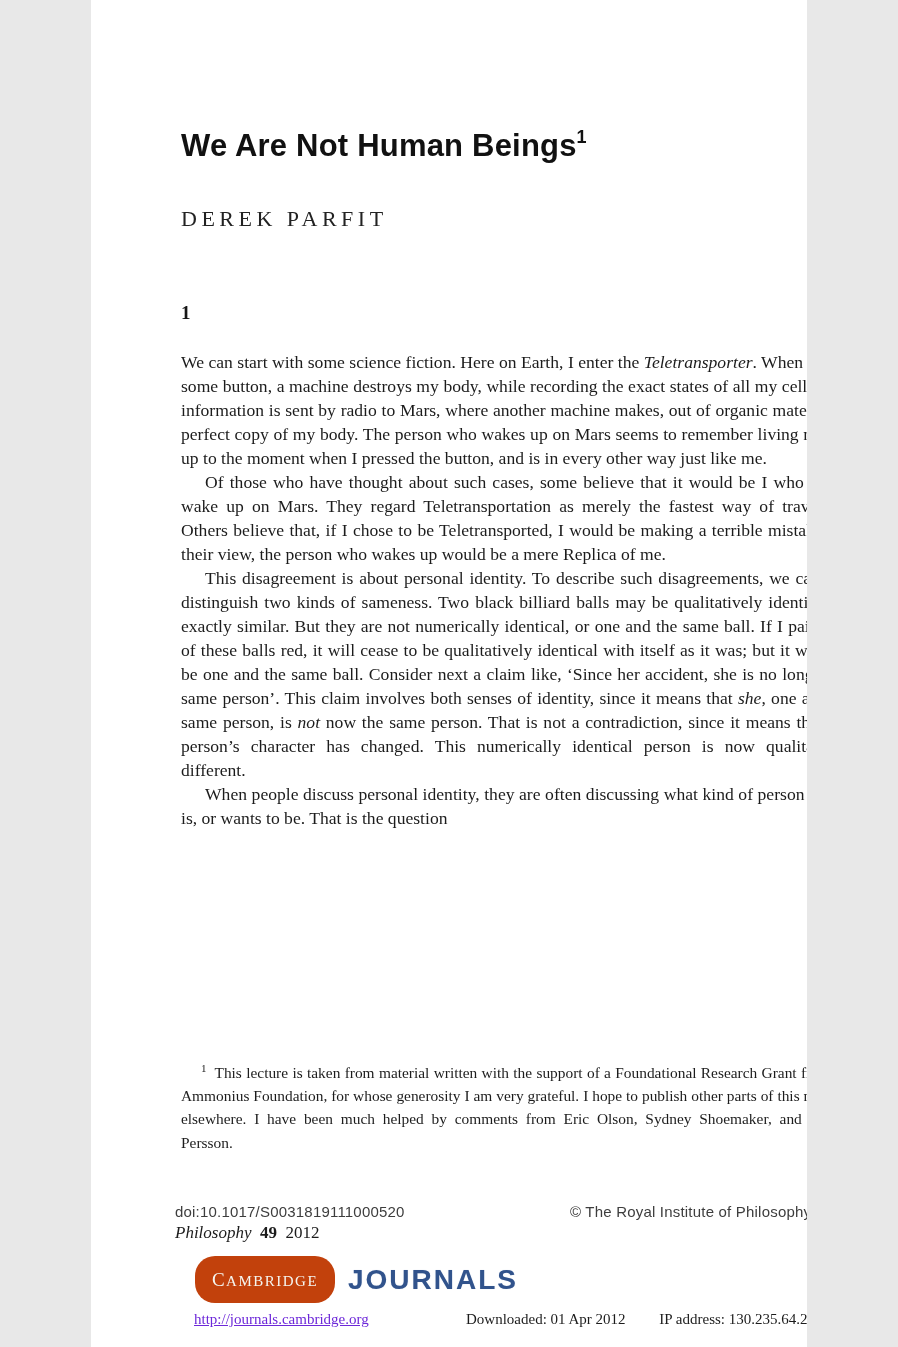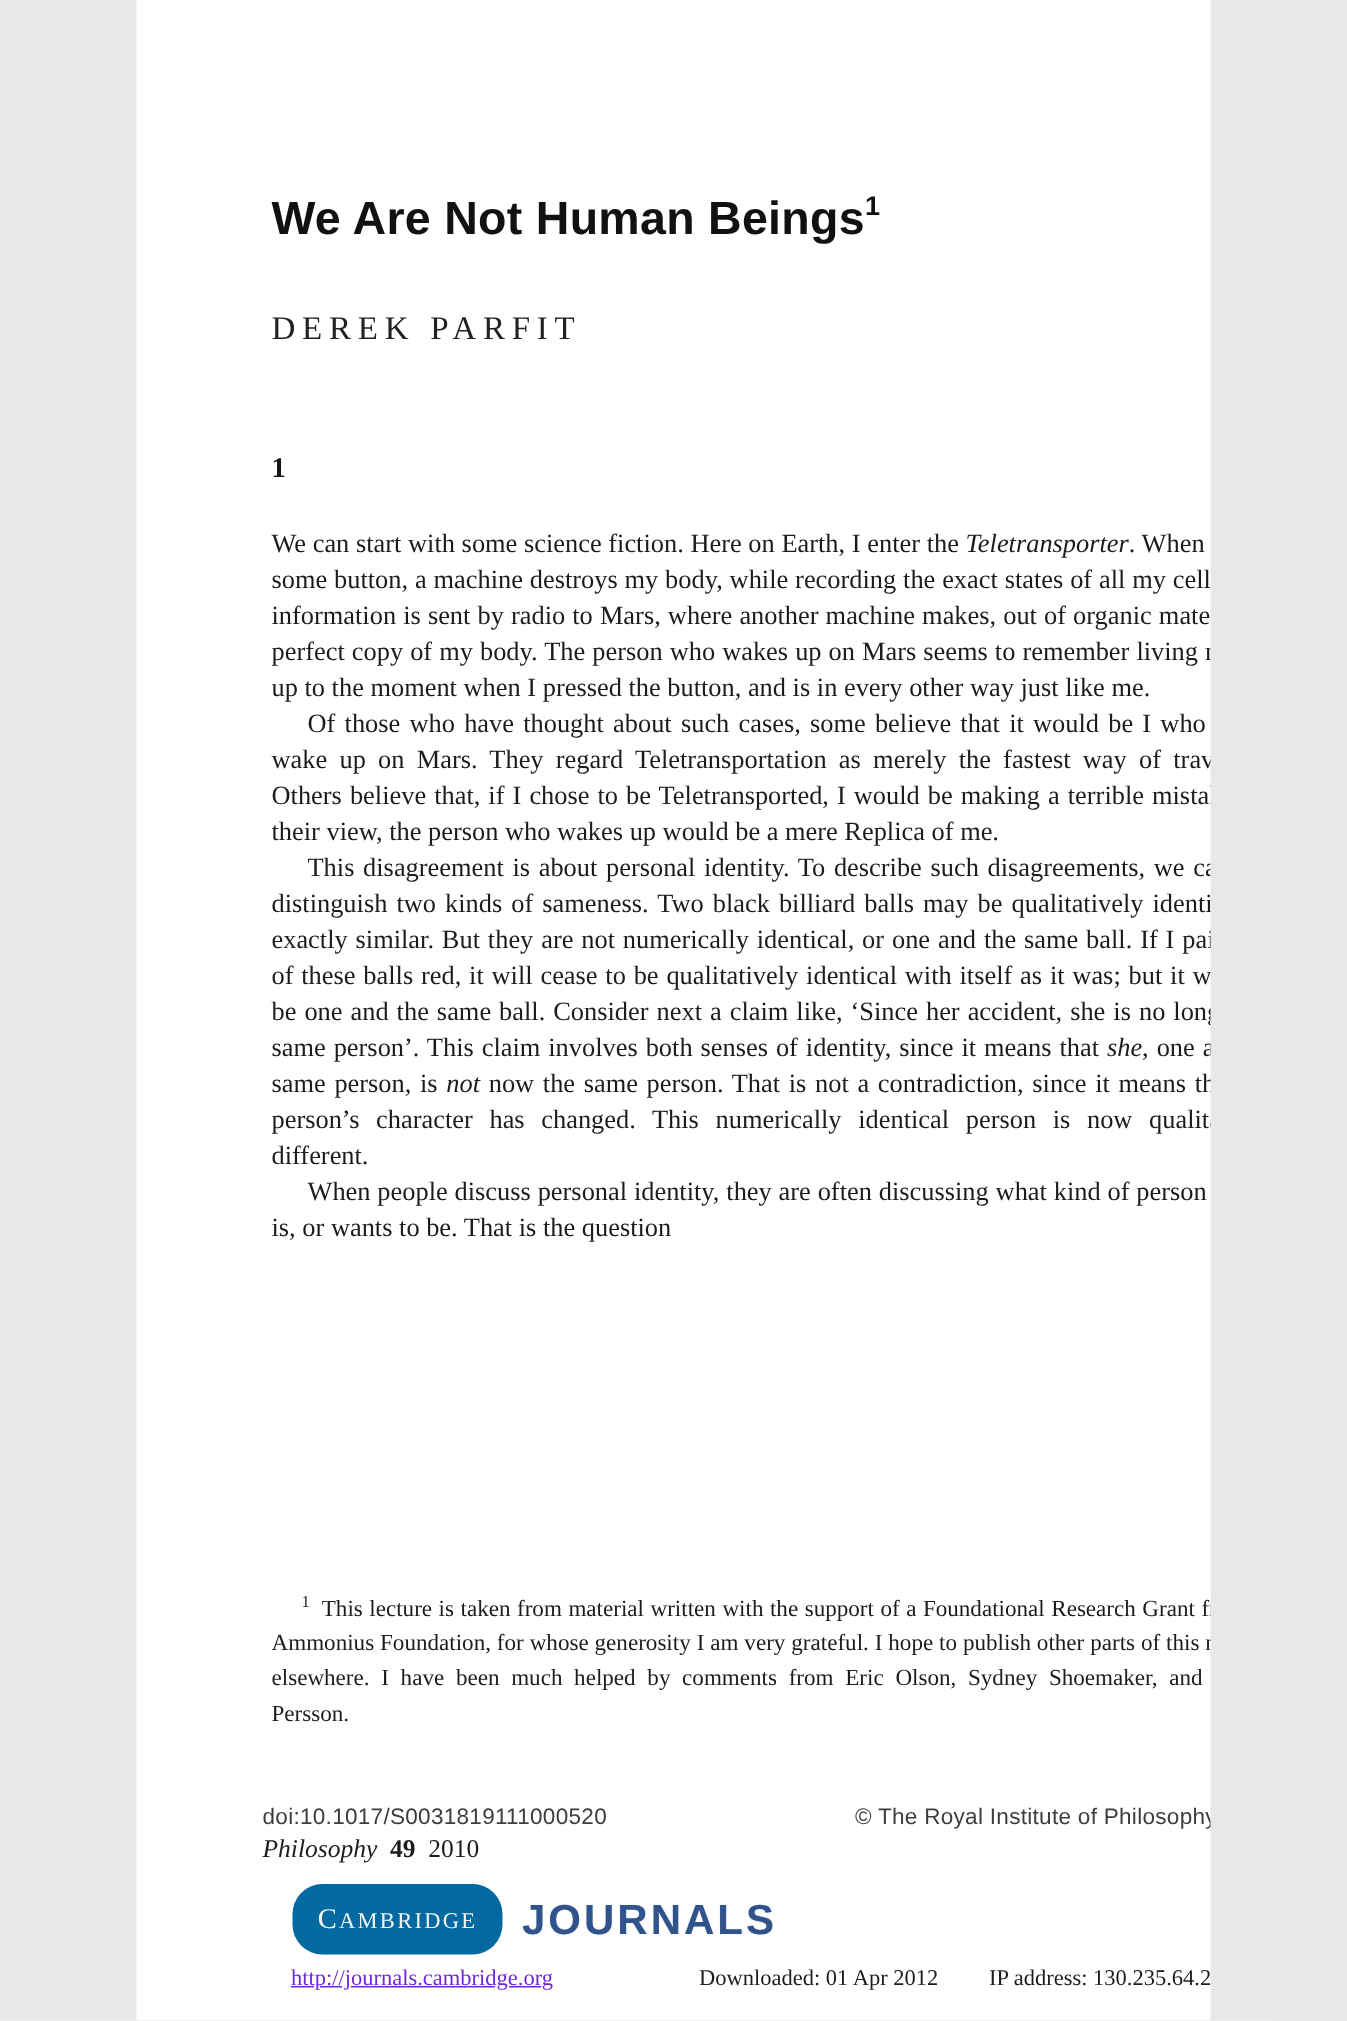--- a/index.html
+++ b/index.html
@@ -169,27 +169,27 @@
   <div class="footnote">
     <div class="fn-body"><sup>1</sup><span>This lecture is taken from material written with the support of a Foundational Research Grant from the Ammonius Foundation, for whose generosity I am very grateful. I hope to publish other parts of this material elsewhere. I have been much helped by comments from Eric Olson, Sydney Shoemaker, and Ingmar Persson.</span></div>
   </div>
 
   <div class="imprint">
     <div class="imprint-row">
       <span class="imprint-sans">doi:10.1017/S0031819111000520</span>
       <span class="imprint-sans">© The Royal Institute of Philosophy, 2012</span>
     </div>
     <div class="imprint-row journal-line">
-      <span><span class="jname">Philosophy</span>&nbsp;&nbsp;<span class="jvol">49</span>&nbsp;&nbsp;<span>2010</span></span>
+      <span><span class="jname">Philosophy</span>&nbsp;&nbsp;<span class="jvol">49</span>&nbsp;&nbsp;<span>2012</span></span>
       <span class="page-number">5</span>
     </div>
   </div>
 
   <div class="logo-row">
-    <div class="cambridge-box" style="background: #0369a1; border-radius: 20px;">
+    <div class="cambridge-box" style="background: #c2410c; border-radius: 20px;">
       <span class="cambridge-label">CAMBRIDGE</span>
     </div>
     <span class="journals-wordmark" style="color: rgb(49, 83, 140);">JOURNALS</span>
   </div>
 
   <div class="footer-row">
     <span class="footer-url">http://journals.cambridge.org</span>
     <span class="footer-downloaded">Downloaded: 01 Apr 2012</span>
     <span class="footer-ip">IP address: 130.235.64.24</span>
   </div>

